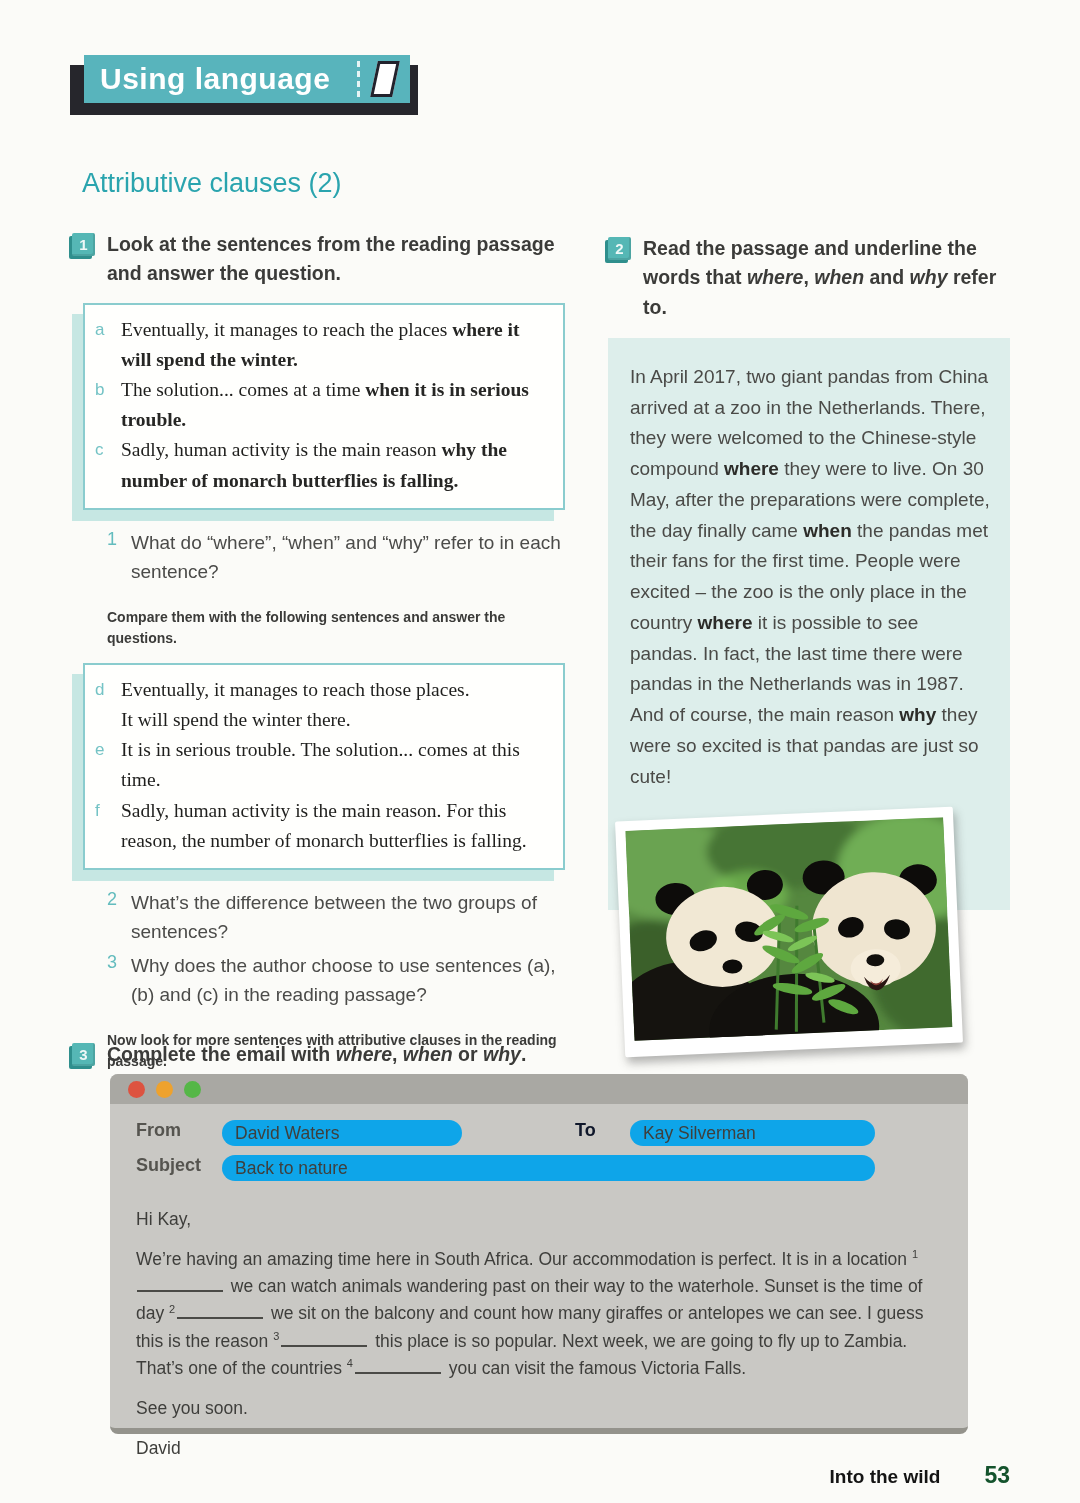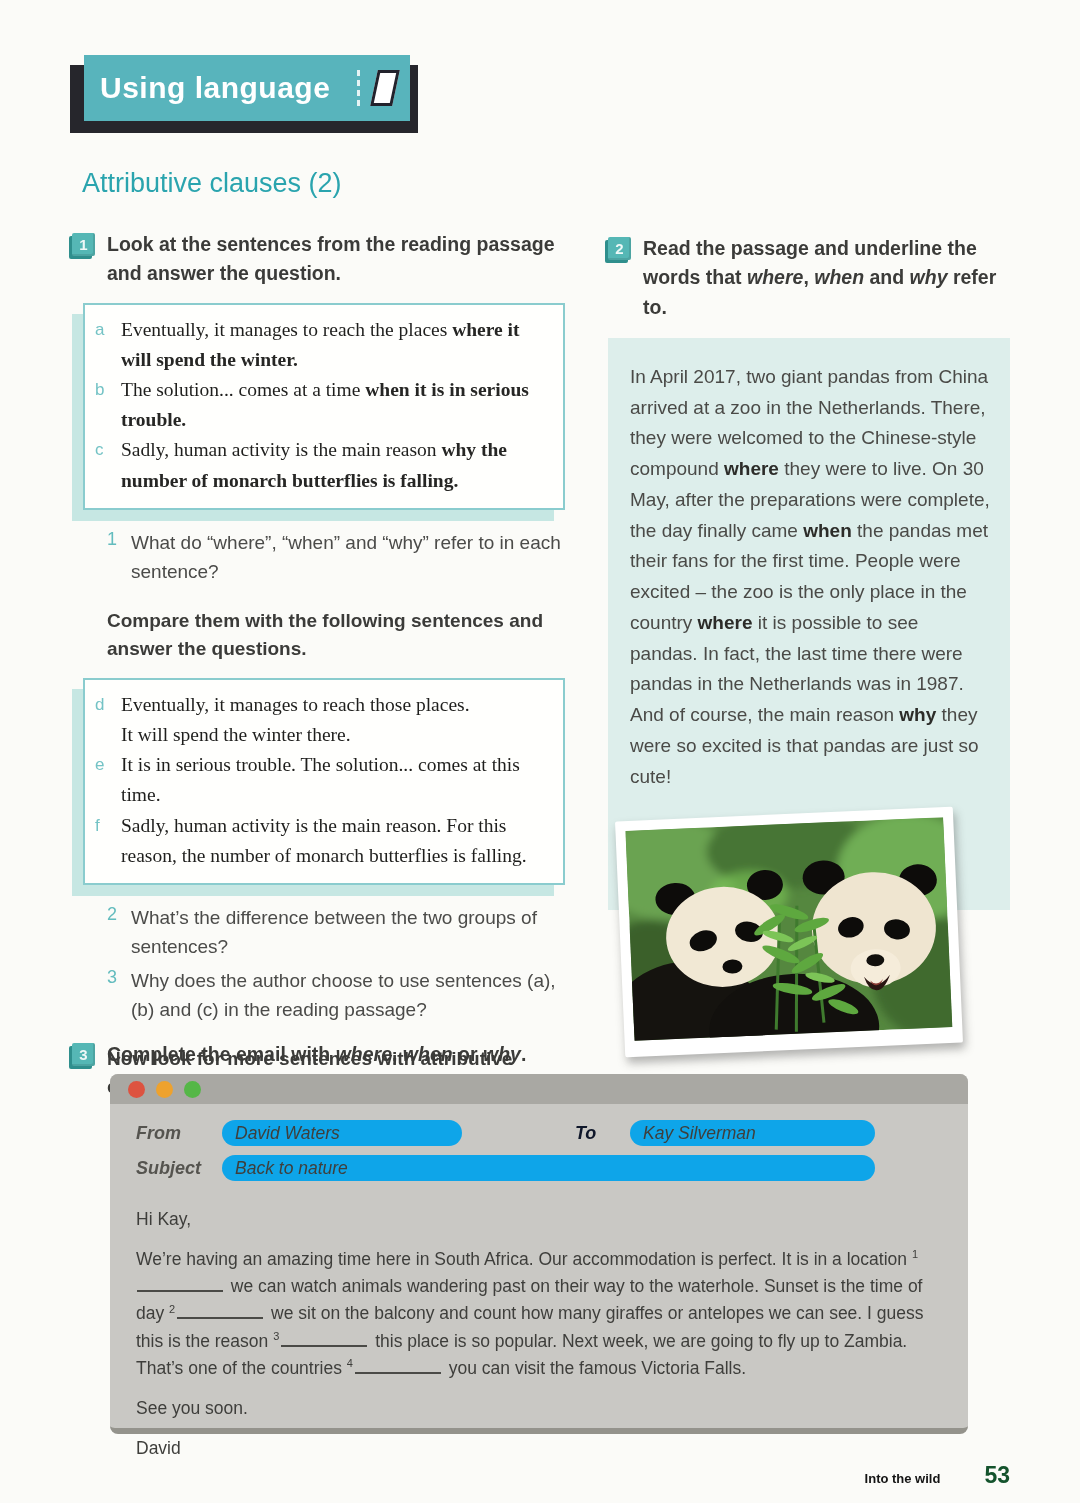--- a/index.html
+++ b/index.html
@@ -5,21 +5,21 @@
   * { margin:0; padding:0; box-sizing:border-box; }
   html,body { width:1080px; }
   body {
     height:1503px; position:relative;
     background:#fbfbf8;
     font-family:"Liberation Sans", sans-serif;
     color:#3b3b39;
     overflow:hidden;
   }
   
-  .banner { position:absolute; left:84px; top:55px; width:326px; height:66px; }
+  .banner { position:absolute; left:84px; top:55px; width:326px; height:48px; }
   .banner-shadow { position:absolute; left:-14px; top:10px; right:-8px; bottom:-12px; background:#26262c; }
   .banner-face { position:relative; width:100%; height:100%; background:#58b4bc;
     display:flex; align-items:center; padding:0 14px 0 16px; }
   .banner-title { color:#fff; font-size:30px; font-weight:700; letter-spacing:.5px; flex:1; }
   .banner-dashes { width:0; height:36px; border-left:3px dashed rgba(255,255,255,.85); margin-right:14px; }
   .banner-glyph { width:22px; height:36px; background:#fff; border:3px solid #22222c; transform:skewX(-12deg); }
 
   .heading { position:absolute; left:82px; top:168px; font-size:27px; font-weight:400; color:#2aa4ae; }
 
   
@@ -45,21 +45,21 @@
   .sent { display:flex; }
   .slabel { flex:0 0 26px; font-family:"Liberation Sans", sans-serif; font-size:17px;
     color:#74c3c5; padding-top:2px; }
   .stext { flex:1; }
 
   
   .qlist { margin:16px 0 0 35px; }
   .q { display:flex; margin-bottom:4px; }
   .qnum { flex:0 0 24px; color:#63bcbe; font-size:18px; padding-top:1px; }
   .qtext { flex:1; font-size:19px; line-height:1.55; color:#4b4b49; }
-  .bold-para { margin:20px 0 4px 35px; font-weight:700; font-size:19px; line-height:1.5; color:#3b3b39; }
+  .bold-para { margin:20px 0 4px 35px; font-weight:700; font-size:14px; line-height:1.5; color:#3b3b39; }
 
   
   .mint-box { margin:16px 0 0 0; width:402px; height:572px; background:#ddeeeb;
     padding:24px 20px 0 22px; font-size:19px; line-height:1.62; color:#4a4a47; }
   .mint-box .b { color:#2c2c29; }
 
   
   .photo { position:absolute; top:580px; left:12px; width:338px;
     background:#fff; padding:10px 10px 16px; border-radius:2px;
     transform:rotate(-2.5deg); box-shadow:2px 6px 10px rgba(40,40,40,.35); }
@@ -69,39 +69,39 @@
   .ex3-head { position:absolute; left:72px; top:1040px; width:900px; }
 
   .email { position:absolute; left:110px; top:1074px; width:858px; height:360px;
     background:#c9c8c4; border-radius:8px; border-bottom:6px solid #94938c; }
   .titlebar { height:30px; background:#a9a8a3; border-radius:8px 8px 0 0;
     display:flex; align-items:center; padding-left:18px; gap:11px; }
   .tl { width:17px; height:17px; border-radius:50%; }
   .tl.red { background:#dd5340; } .tl.yellow { background:#eea22e; } .tl.green { background:#55b747; }
 
   .fields { padding:16px 24px 0 26px; font-size:18px; }
-  .frow { display:flex; align-items:center; margin-bottom:9px;font-style:italic; }
+  .frow { display:flex; align-items:flex-start; margin-bottom:9px; }
   .flabel { font-weight:700; color:#55544f; }
   .flabel.w { width:86px; }
   .finput { height:26px; background:#0ea5e9; border-radius:13px; display:flex; align-items:center;
     padding:0 13px; font-size:17.5px; color:#3f3f3c; }
   .from-input { width:240px; }
   .to-label { margin-left:113px; width:55px; font-weight:700; color:#0f172a; }
   .to-input { width:245px; }
   .subject-input { width:653px; }
 
   .email-body { padding:8px 27px 0 26px; font-size:17.5px; line-height:1.55; color:#3e3e3b; }
   .greeting { margin:8px 0 13px; }
   .blank { display:inline-block; width:86px; height:15px; border-bottom:2px solid #4a4a46; margin:0 3px 0 1px; }
   .closing { margin-top:13px; }
   .signature { margin-top:13px; }
 
   
   .footer { position:absolute; right:70px; top:1462px; display:flex; align-items:baseline; gap:44px; }
-  .footer-unit { font-weight:700; font-size:13px; color:#141414; }
+  .footer-unit { font-weight:700; font-size:19px; color:#141414; }
   .footer-page { font-weight:700; font-size:23px; color:#14532d; }
 </style>
 </head>
 <body>
 
 <div class="banner">
   <div class="banner-shadow"></div>
   <div class="banner-face">
     <span class="banner-title">Using language</span>
     <span class="banner-dashes"></span>

